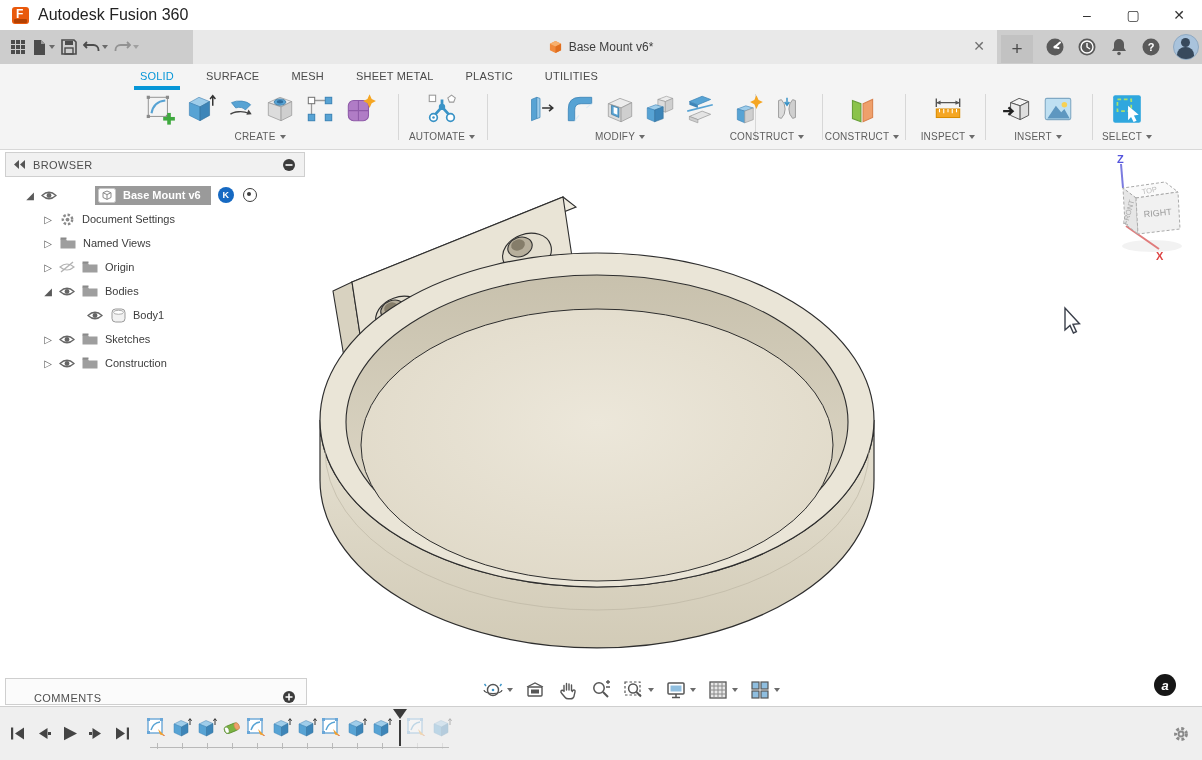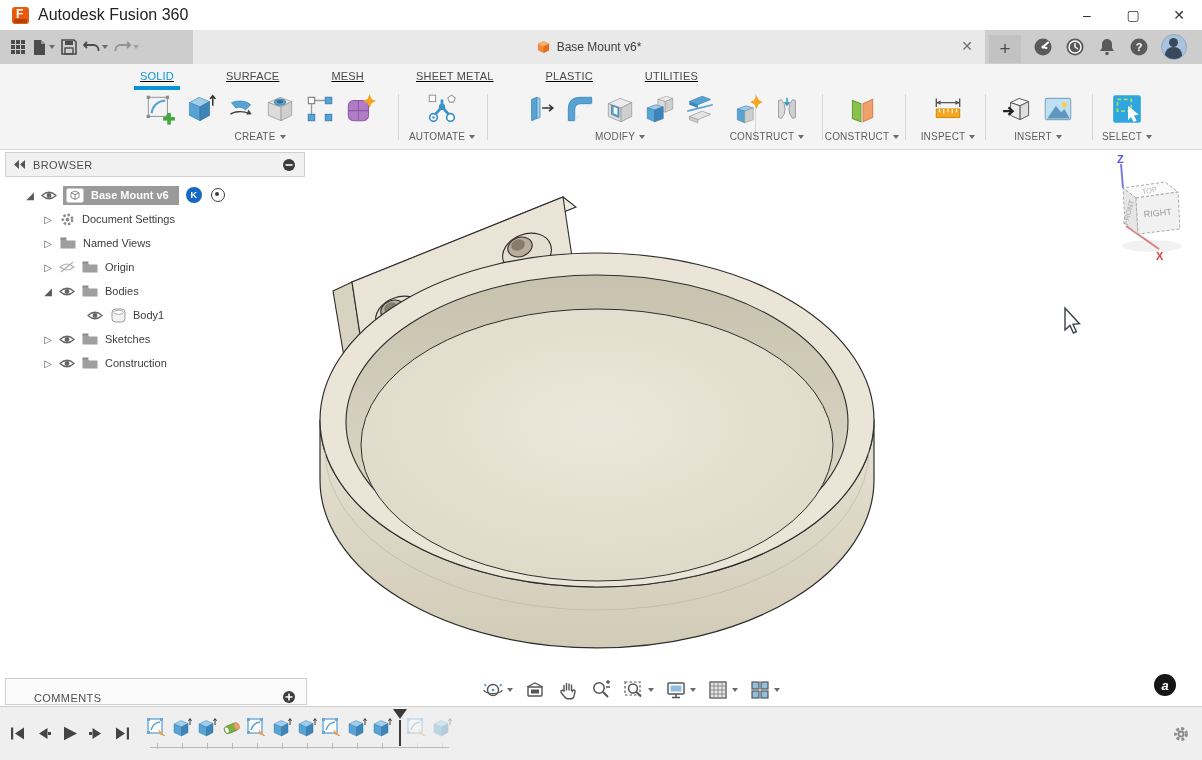--- a/index.html
+++ b/index.html
@@ -15,33 +15,33 @@
   .app-title{margin-left:9px;font-size:16px;color:#222;}
   .win-controls{margin-left:auto;display:flex;height:30px;}
   .win-btn{width:46px;height:30px;display:flex;align-items:center;justify-content:center;font-size:14px;color:#333;cursor:default;}
 
   
   .tabstrip{position:absolute;left:0;top:30px;width:100%;height:34px;background:#cdcdcd;display:flex;align-items:stretch;}
   .qat{width:193px;display:flex;align-items:center;gap:6px;padding-left:10px;box-sizing:border-box;}
   .qat .qbtn{display:flex;align-items:center;gap:2px;color:#4c4c4c;}
   .caret{width:0;height:0;border-left:4px solid transparent;border-right:4px solid transparent;border-top:5px solid #6b6b6b;display:inline-block;}
   .caret.small{border-left-width:3px;border-right-width:3px;border-top-width:4px;}
-  .doc-tab{flex:0 0 792px;background:#e9e9e9;display:flex;align-items:center;justify-content:center;position:relative;font-size:12px;color:#3d3d3d;}
+  .doc-tab{flex:0 0 792px;background:#e9e9e9;display:flex;align-items:center;justify-content:center;position:relative;font-size:12px;color:#3d3d3d;padding-left:12px;}
   .doc-tab .cube{width:13px;height:13px;margin-right:7px;}
   .tab-close{position:absolute;right:12px;top:8px;font-size:14px;color:#707070;line-height:16px;}
   .strip-right{flex:1;display:flex;align-items:center;gap:12px;padding-left:4px;}
   .plus-btn{width:32px;height:28px;background:#c2c2c2;display:flex;align-items:center;justify-content:center;font-size:19px;color:#4c4c4c;margin-top:3px;}
   .ico20{width:20px;height:20px;}
   .avatar{width:24px;height:24px;border-radius:50%;background:#a9c3dc;overflow:hidden;position:relative;border:1px solid #8fa9c2;}
   .avatar i{position:absolute;left:7px;top:3px;width:9px;height:9px;border-radius:50%;background:#37495c;}
   .avatar b{position:absolute;left:3px;top:12px;width:17px;height:12px;border-radius:8px 8px 0 0;background:#37495c;}
 
   
   .ribbon{position:absolute;left:0;top:64px;width:100%;height:86px;background:#f4f4f4;border-bottom:1px solid #d8d8d8;box-sizing:border-box;}
-  .rtabs{position:absolute;left:138px;top:2px;display:flex;gap:48px;text-decoration:underline;}
+  .rtabs{position:absolute;left:138px;top:2px;display:flex;gap:28px;}
   .rtab{font-size:11px;color:#4a4a4a;padding:4px 2px 6px;position:relative;letter-spacing:.2px;}
   .rtab.active{color:#0696D7;}
   .rtab.active::after{content:'';position:absolute;left:-4px;right:-4px;bottom:-2px;height:4px;background:#0696D7;}
   .ws-btn{position:absolute;left:12px;top:20px;width:108px;height:45px;background:#fdfdfd;border:1px solid #c9c9c9;border-radius:2px;
           display:flex;align-items:center;justify-content:center;gap:6px;font-size:11px;font-weight:bold;color:#4a4a4a;letter-spacing:.3px;}
   .grp{position:absolute;top:26px;text-align:center;}
   .grp-icons{display:flex;justify-content:center;gap:6px;height:38px;align-items:center;}
   .grp-label{margin-top:3px;font-size:10px;color:#5d5d5d;display:flex;align-items:center;justify-content:center;gap:4px;letter-spacing:.2px;}
   .rdiv{position:absolute;top:30px;width:1px;height:46px;background:#d7d7d7;}
   .ric{width:34px;height:34px;}
@@ -52,21 +52,21 @@
   .scene{position:absolute;left:0;top:0;}
 
   
   .browser{position:absolute;left:5px;top:2px;width:300px;}
   .br-header{height:23px;background:#f1f1f1;border:1px solid #cfcfcf;display:flex;align-items:center;font-size:11px;color:#4e4e4e;letter-spacing:.4px;}
   .br-header .dbl{margin:0 7px 0 8px;}
   .br-header .minus{margin-left:auto;margin-right:8px;}
   .br-rows{padding-top:6px;font-size:11px;color:#3c3c3c;}
   .br-row{height:24px;display:flex;align-items:center;}
   .tri-col{display:inline-block;width:10px;color:#5a5a5a;font-size:10px;text-align:center;}
-  .hl{display:inline-flex;align-items:center;background:#9a9a9a;padding:2px 10px 2px 3px;gap:7px;}
+  .hl{display:inline-flex;align-items:center;background:#9a9a9a;padding:2px 10px 2px 3px;gap:7px;margin-left:32px;}
   .hl .lbl{color:#fff;font-weight:bold;}
   .badge-k{width:16px;height:16px;border-radius:50%;background:#1669c2;color:#fff;font-size:9px;font-weight:bold;display:flex;align-items:center;justify-content:center;margin-left:7px;}
   .radio{width:12px;height:12px;border-radius:50%;border:1.6px solid #3c3c3c;position:relative;margin-left:9px;}
   .radio::after{content:'';position:absolute;left:3px;top:3px;width:4px;height:4px;border-radius:50%;background:#3c3c3c;}
   .icn{flex:0 0 auto;}
 
   
   .navbar{position:absolute;left:480px;top:526px;height:28px;display:flex;align-items:center;gap:7px;}
   .nav-item{display:flex;align-items:center;gap:3px;padding:2px;}
 

